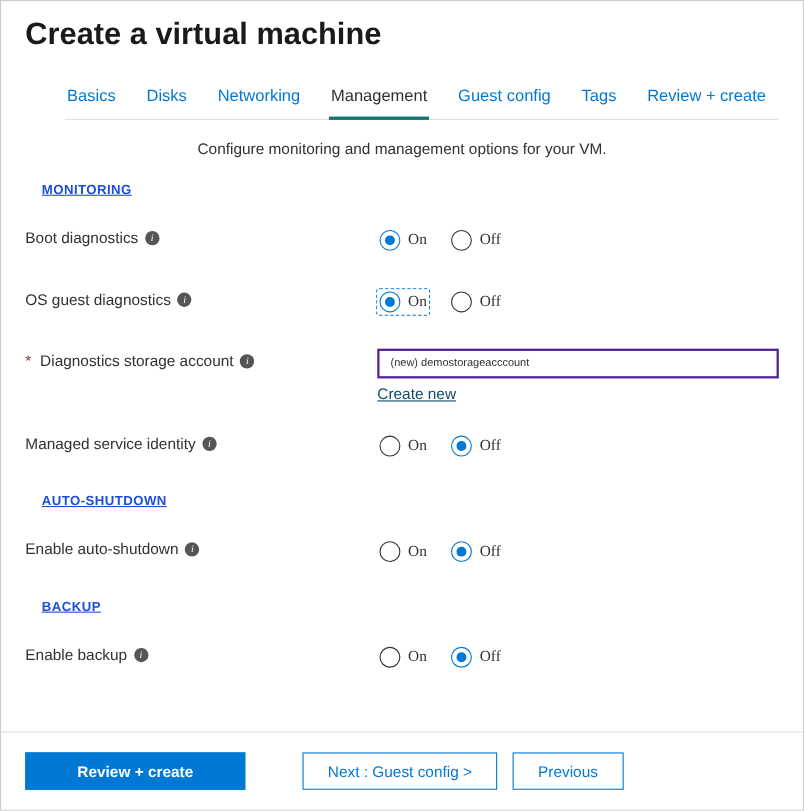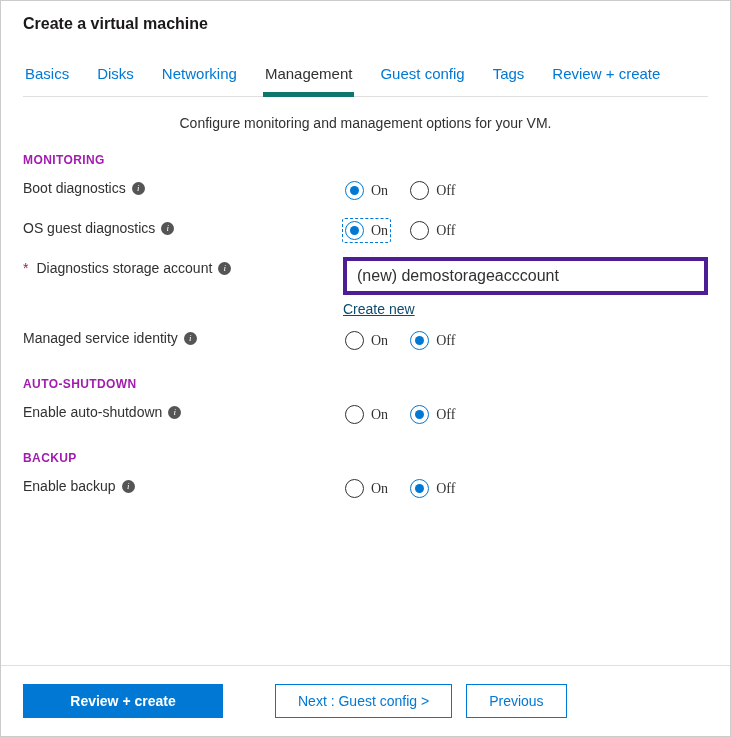--- a/index.html
+++ b/index.html
@@ -15,68 +15,70 @@
       border: 1px solid #ccc;
       padding: 0;
       position: relative;
       display: flex;
       flex-direction: column;
     }
     .header {
       padding: 14px 22px 8px 22px;
     }
     .page-title {
-      font-size: 16px;
+      font-size: 28px;
       font-weight: 600;
       color: #1b1a19;
     }
     .tabs-wrap {
       padding: 18px 22px 0 22px;
+      margin-left: 36px;
     }
     .tabs {
       display: flex;
       gap: 24px;
       border-bottom: 1px solid #e1dfdd;
     }
     .tab {
       font-size: 15px;
       color: #0078d4;
       padding: 6px 2px 10px 2px;
       cursor: pointer;
       border-bottom: 3px solid transparent;
       margin-bottom: -1px;
     }
     .tab.active {
       color: #323130;
-      border-bottom: 5px solid #0f766e;
+      border-bottom: 3px solid #0f766e;
       font-weight: 400;
     }
     .content {
       padding: 18px 22px 10px 22px;
       flex: 1;
       overflow: auto;
     }
     .description {
       font-size: 14px;
       color: #323130;
       margin-bottom: 22px;
       text-align: center;
     }
     .section-title {
       font-size: 12px;
       font-weight: 600;
       letter-spacing: 0.4px;
-      color: #a21caf;
-      margin: 20px 0 10px 0;
+      color: #1d4ed8;
+      margin: 20px 0 10px 15px;
+      text-decoration: underline;
     }
     .section-title:first-of-type { margin-top: 4px; }
     .form-row {
       display: flex;
       align-items: flex-start;
-      margin: 10px 0;
+      margin: 26px 0;
       min-height: 30px;
     }
     .label-col {
       width: 320px;
       display: flex;
       align-items: center;
       gap: 6px;
       padding-top: 3px;
       font-size: 14px;
       color: #323130;
@@ -118,23 +120,23 @@
     }
     .radio.selected .radio-circle { border-color: #0078d4; }
     .radio.selected .radio-dot {
       width: 9px; height: 9px;
       background: #0078d4;
       border-radius: 50%;
     }
     .radio-label { font-size: 14px; font-family: Liberation Serif, serif; }
     .select-box {
       width: 100%;
-      border: 4px solid #4c1d95;
+      border: 2px solid #4c1d95;
       padding: 6px 10px;
-      font-size: 16px;
+      font-size: 10px;
       background: #fff;
       cursor: pointer;
       display: flex;
       justify-content: space-between;
     }
     .link {
       color: #0c4a6e;
       font-size: 14px;
       margin-top: 6px;
       display: inline-block;

